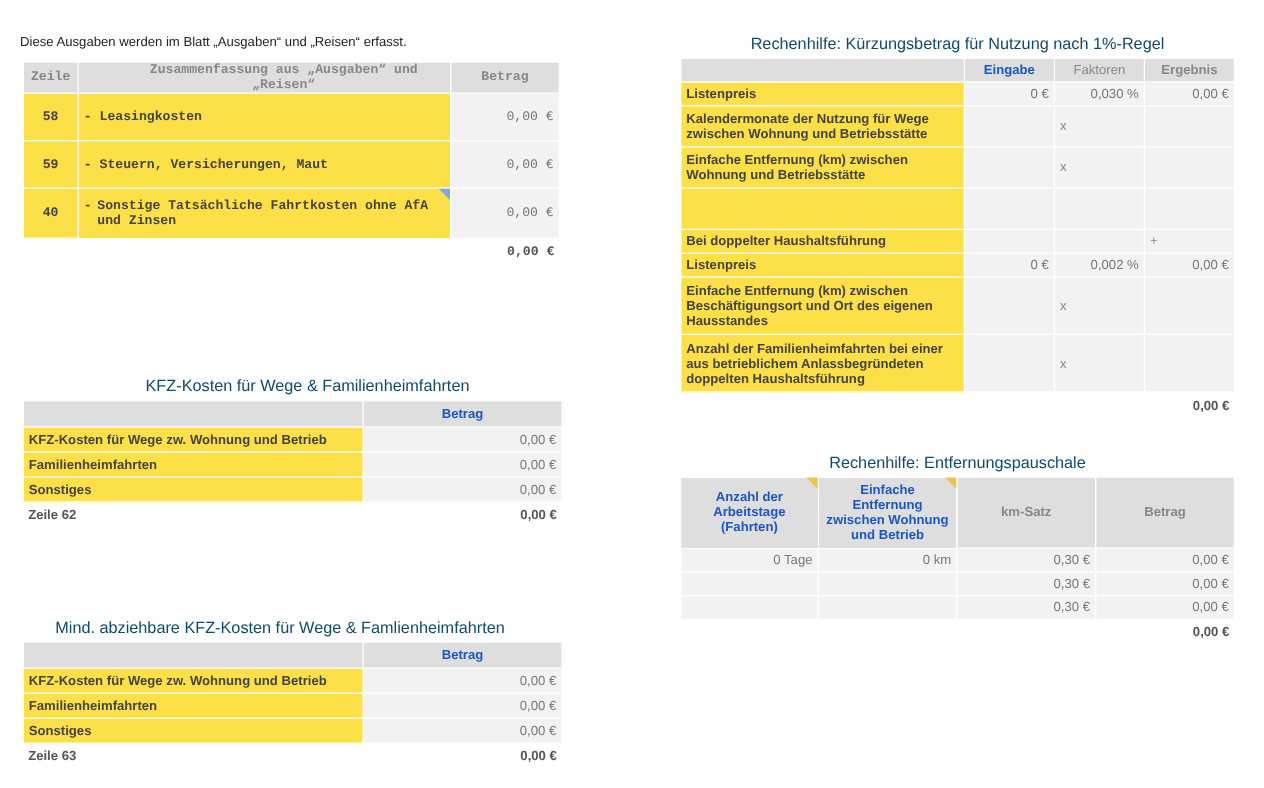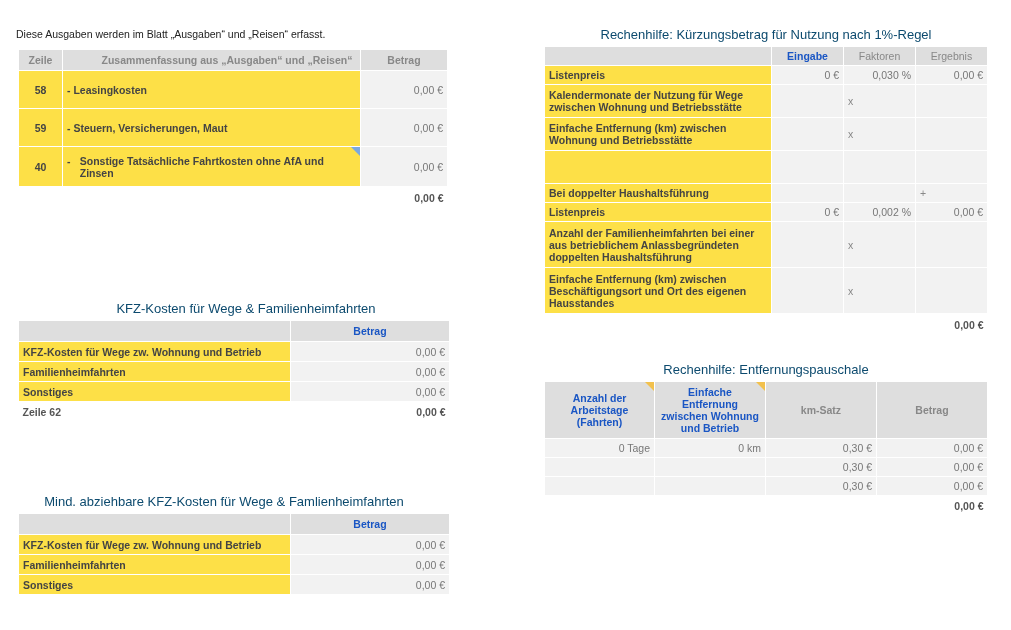--- a/index.html
+++ b/index.html
@@ -36,21 +36,21 @@
   }
   .center { text-align: center; }
   .left { text-align: left; }
   .mark { background: #f2f2f2; color: #888; text-align: left; font-weight: normal; }
 </style>
 </head>
 <body>
 
 <div class="abs intro">Diese Ausgaben werden im Blatt „Ausgaben“ und „Reisen“ erfasst.</div>
 
-<table class="abs" style="left:18px; top:49px; width:430px;">
+<table class="abs" style="left:18px; top:49px; width:430px;font-family:Liberation Mono, monospace;">
   <tbody>
       <tr style="height:21px;">
     <th class="hd" style="width:44px;">Zeile</th>
     <th class="hd" style="width:298px;padding-left:35px;">Zusammenfassung aus „Ausgaben“ und „Reisen“</th>
     <th class="hd">Betrag</th>
   </tr>
   <tr style="height:38px;">
     <td class="lbl center">58</td>
     <td class="lbl">-  Leasingkosten</td>
     <td class="val">0,00 €</td>
@@ -116,31 +116,35 @@
     <td class="val">0,00 €</td>
   </tr>
   <tr style="height:20px;">
     <td class="lbl">Familienheimfahrten</td>
     <td class="val">0,00 €</td>
   </tr>
   <tr style="height:20px;">
     <td class="lbl">Sonstiges</td>
     <td class="val">0,00 €</td>
   </tr>
+  <tr class="sum sum-top" style="height:20px;">
+    <td class="sumval left">Zeile 63</td>
+    <td class="sumval">0,00 €</td>
+  </tr>
 </tbody>
   </table>
 
 <div class="abs title" style="left:544px; top:27px; width:444px;">Rechenhilfe: Kürzungsbetrag für Nutzung nach 1%-Regel</div>
 <table class="abs" style="left:544px; top:46px; width:444px;">
   <tbody>
       <tr style="height:19px;">
     <th class="hd" style="width:227px;"></th>
     <th class="hd hd-blue" style="width:72px;">Eingabe</th>
     <th class="hd" style="width:72px; font-weight:normal;">Faktoren</th>
-    <th class="hd" style="font-weight:normal;">Ergebnis</th>
+    <th class="hd" style="font-weight:bold;">Ergebnis</th>
   </tr>
   <tr style="height:19px;">
     <td class="lbl">Listenpreis</td>
     <td class="val">0 €</td>
     <td class="val">0,030 %</td>
     <td class="val">0,00 €</td>
   </tr>
   <tr style="height:33px;">
     <td class="lbl">Kalendermonate der Nutzung für Wege zwischen Wohnung und Betriebsstätte</td>
     <td class="val"></td>
@@ -165,27 +169,27 @@
     <td class="val"></td>
     <td class="mark">+</td>
   </tr>
   <tr style="height:19px;">
     <td class="lbl">Listenpreis</td>
     <td class="val">0 €</td>
     <td class="val">0,002 %</td>
     <td class="val">0,00 €</td>
   </tr>
   <tr style="height:46px;">
+    <td class="lbl">Einfache Entfernung (km) zwischen Beschäftigungsort und Ort des eigenen Hausstandes</td>
+    <td class="val"></td>
+    <td class="mark">x</td>
+    <td class="val"></td>
+  </tr>
+  <tr style="height:46px;">
     <td class="lbl">Anzahl der Familienheimfahrten bei einer aus betrieblichem Anlassbegründeten doppelten Haushaltsführung</td>
-    <td class="val"></td>
-    <td class="mark">x</td>
-    <td class="val"></td>
-  </tr>
-  <tr style="height:46px;">
-    <td class="lbl">Einfache Entfernung (km) zwischen Beschäftigungsort und Ort des eigenen Hausstandes</td>
     <td class="val"></td>
     <td class="mark">x</td>
     <td class="val"></td>
   </tr>
   <tr class="sum" style="height:22px;">
     <td></td>
     <td colspan="3" class="sumval" style="border-top:1px solid #cfcfcf;">0,00 €</td>
   </tr>
 </tbody>
   </table>

